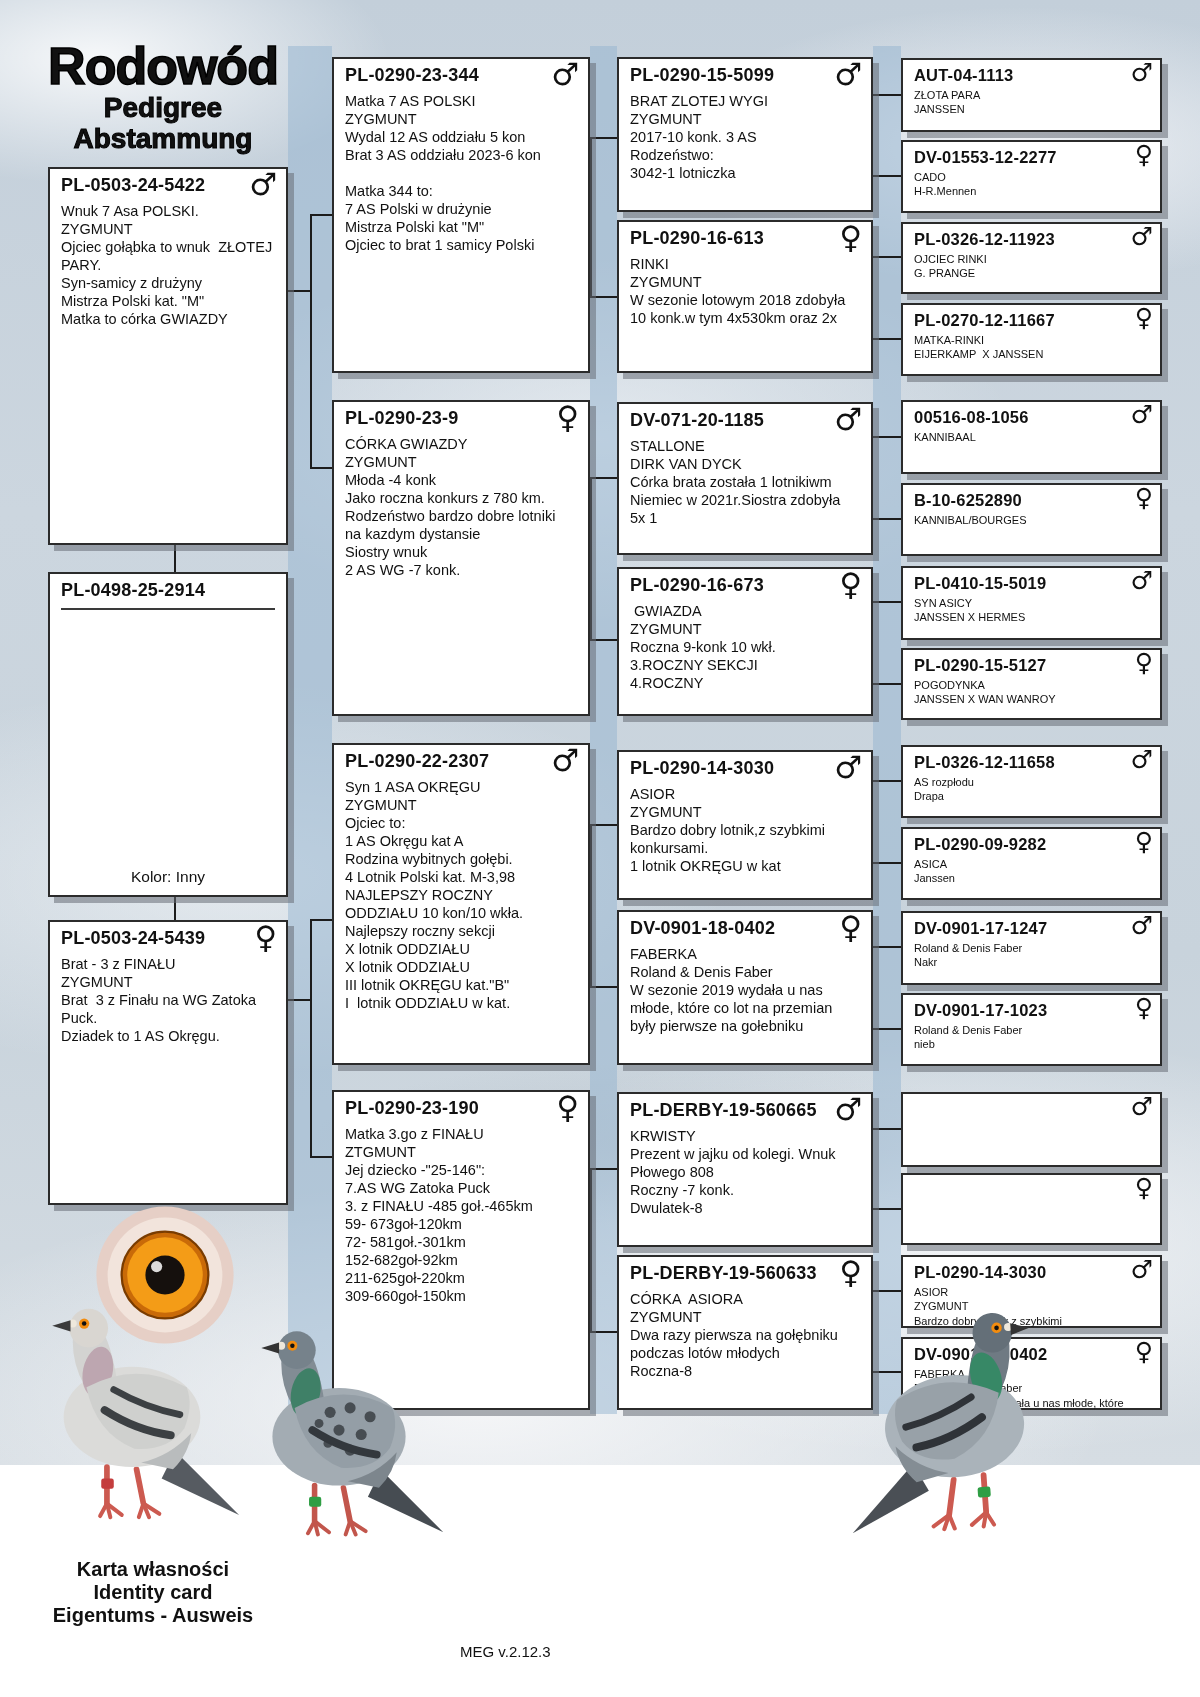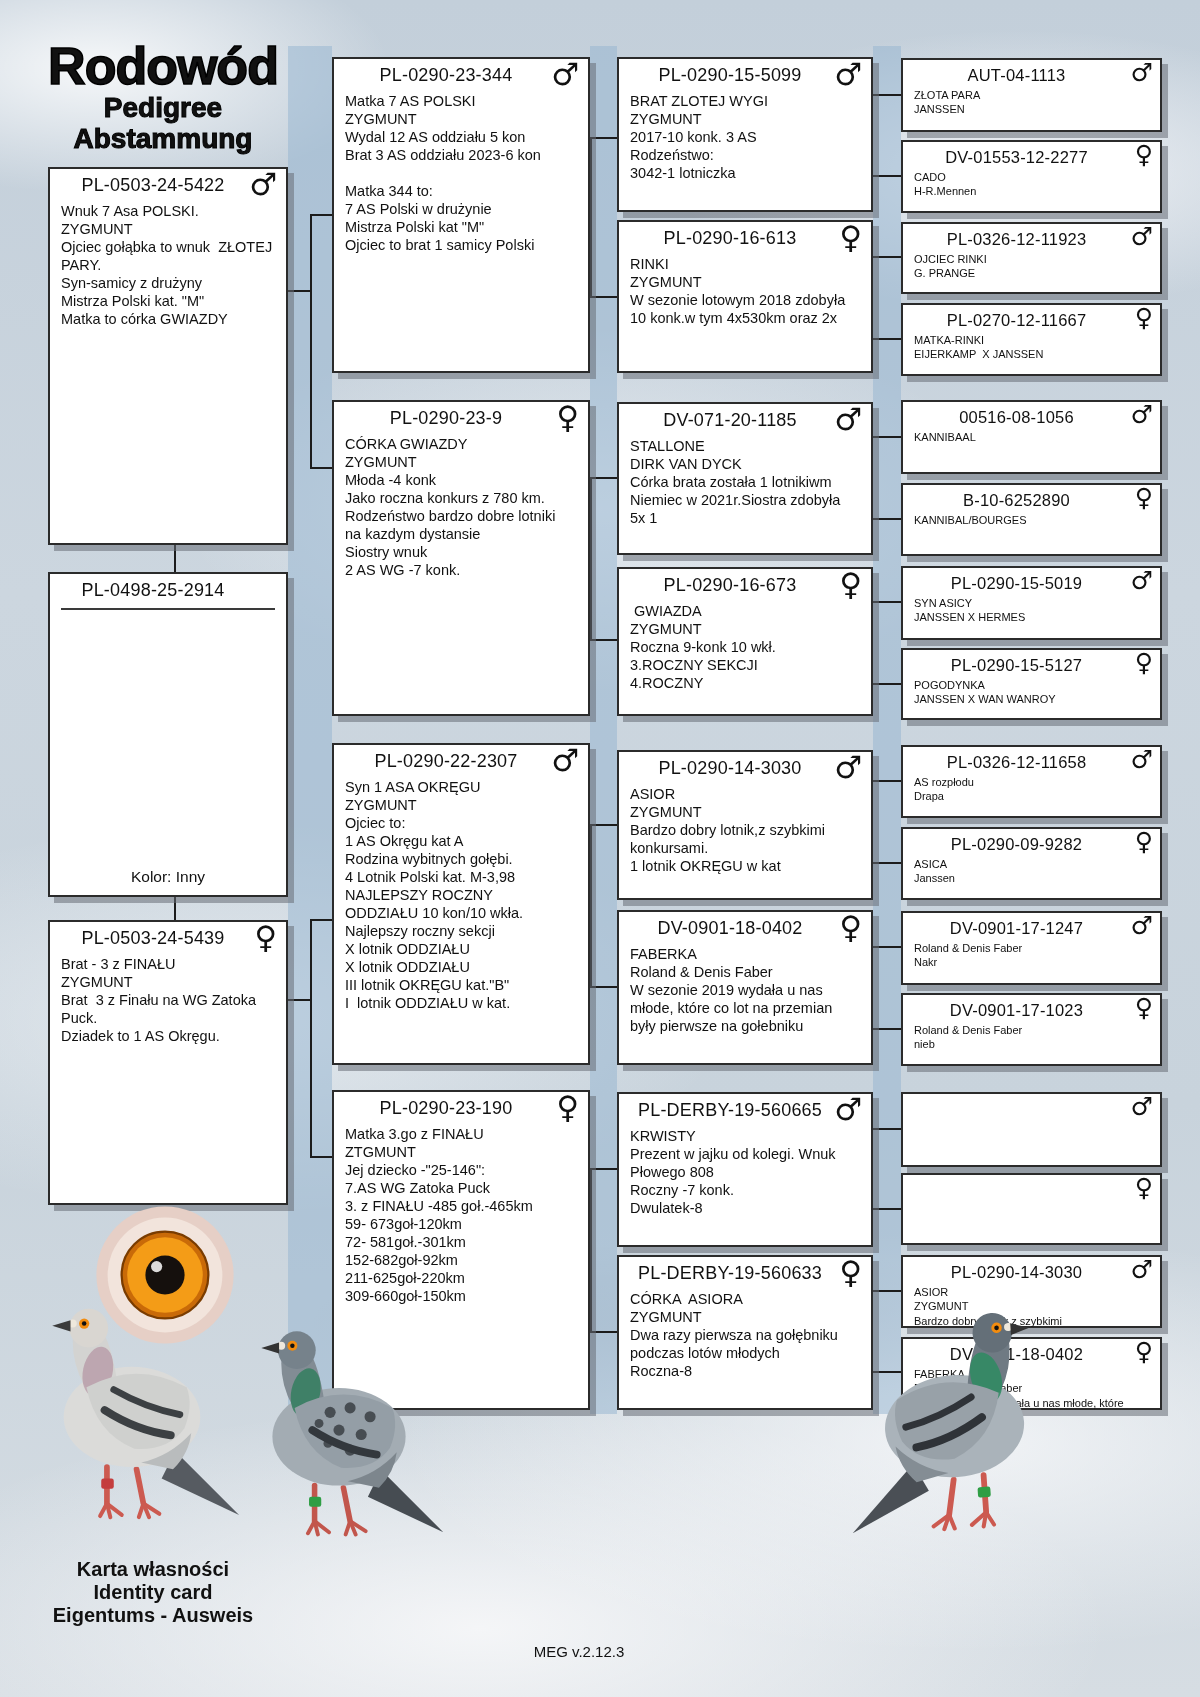--- a/index.html
+++ b/index.html
@@ -1,38 +1,38 @@
 <!DOCTYPE html>
 <html><head>
 <meta charset="utf-8">
 <style>
   html,body{margin:0;padding:0;}
   body{width:1200px;height:1697px;position:relative;overflow:hidden;
        font-family:"Liberation Sans","DejaVu Sans",sans-serif;color:#111;}
-  #canvas{position:absolute;inset:0;width:1200px;height:1697px;}
+  #canvas{position:absolute;inset:0;width:1200px;height:1465px;}
   .sky{position:absolute;inset:0;
     background:
       radial-gradient(420px 180px at 8% 4%,  rgba(255,255,255,.85), rgba(255,255,255,0) 70%),
       radial-gradient(500px 200px at 85% 10%, rgba(250,250,252,.8),  rgba(255,255,255,0) 70%),
       radial-gradient(600px 260px at 50% 30%, rgba(248,250,252,.55), rgba(255,255,255,0) 70%),
       radial-gradient(700px 280px at 20% 60%, rgba(246,248,250,.6),  rgba(255,255,255,0) 70%),
       radial-gradient(500px 120px at 55% 78%, rgba(150,160,170,.22), rgba(255,255,255,0) 70%),
       radial-gradient(800px 300px at 80% 85%, rgba(252,252,253,.75), rgba(255,255,255,0) 70%),
       radial-gradient(900px 320px at 40% 96%, rgba(250,250,251,.85), rgba(255,255,255,0) 70%),
       linear-gradient(180deg,#c3cfda 0%,#ccd6df 35%,#c8d3dc 65%,#d6dde3 100%);}
   .band{position:absolute;top:46px;height:1368px;background:rgba(148,180,208,.5);}
   .band1{left:288px;width:44px;} .band2{left:590px;width:27px;} .band3{left:873px;width:28px;}
 
   .titleblock{position:absolute;left:36px;top:40px;width:254px;text-align:center;line-height:1.02;}
   .title-main{font-size:52px;font-weight:bold;letter-spacing:-1px;-webkit-text-stroke:1.6px #000;}
   .title-sub{font-size:28px;font-weight:bold;-webkit-text-stroke:1px #000;line-height:1.1;}
 
   .pbox{position:absolute;background:#fff;border:2px solid #2b2b2b;box-sizing:border-box;
         box-shadow:6px 6px 0 rgba(104,110,118,.55);padding:6px 11px 4px 11px;}
-  .ring{font-weight:normal;font-size:18px;letter-spacing:.2px;padding-right:30px;text-align:center;}
+  .ring{font-weight:bold;font-size:18px;letter-spacing:.2px;padding-right:30px;}
   .desc{font-size:14.5px;line-height:1.24;margin-top:7px;white-space:pre-wrap;}
   .sex{position:absolute;top:-2px;right:9px;font-size:31px;line-height:1.1;font-family:"DejaVu Sans",sans-serif;}
   .small .ring{font-size:16.5px;}
   .small .desc{font-size:11px;margin-top:3px;line-height:1.3;}
   .small .sex{font-size:25px;top:-1px;right:7px;}
   .subject .ring{border-bottom:2px solid #3a3a3a;padding-bottom:7px;}
   .subject .desc{margin-top:9px;}
   .color-note{position:absolute;bottom:9px;left:0;width:100%;text-align:center;font-size:15.5px;margin-top:48px;}
 
   .b1{left:48px;top:167px;width:240px;height:378px}
@@ -66,21 +66,21 @@
   .b29{left:901px;top:1173px;width:261px;height:72px}
   .b30{left:901px;top:1255px;width:261px;height:73px}
   .b31{left:901px;top:1337px;width:261px;height:73px}
 
   .vl,.hl{position:absolute;background:#1c1c1c;}
   .vl{width:2px;} .hl{height:2px;}
 
   .ownerblock{position:absolute;left:615px;top:1430px;font-weight:bold;font-size:21px;line-height:1.22;}
   .identityblock{position:absolute;left:28px;top:1558px;width:250px;text-align:center;
                  font-weight:bold;font-size:20px;line-height:1.15;}
-  .footerver{position:absolute;left:484px;top:1643px;width:190px;text-align:center;font-size:15px;}
+  .footerver{position:absolute;left:460px;top:1643px;width:190px;font-size:15px;}
 
   .pigeon{position:absolute;}
   .flip{transform:scaleX(-1);}
 </style>
 </head>
 <body>
 
 <div id="canvas">
   <div class="sky"></div>
   <div class="band band1"></div>
@@ -313,21 +313,21 @@
     <div class="ring">00516-08-1056</div>
     <div class="desc">KANNIBAAL</div>
   </div>
   <div class="pbox small b21">
     <span class="sex">♀</span>
     <div class="ring">B-10-6252890</div>
     <div class="desc">KANNIBAL/BOURGES</div>
   </div>
   <div class="pbox small b22">
     <span class="sex">♂</span>
-    <div class="ring">PL-0290-15-5019</div>
+    <div class="ring">PL-0410-15-5019</div>
     <div class="desc">SYN ASICY
 JANSSEN X HERMES</div>
   </div>
   <div class="pbox small b23">
     <span class="sex">♀</span>
     <div class="ring">PL-0290-15-5127</div>
     <div class="desc">POGODYNKA
 JANSSEN X WAN WANROY</div>
   </div>
   <div class="pbox small b24">

